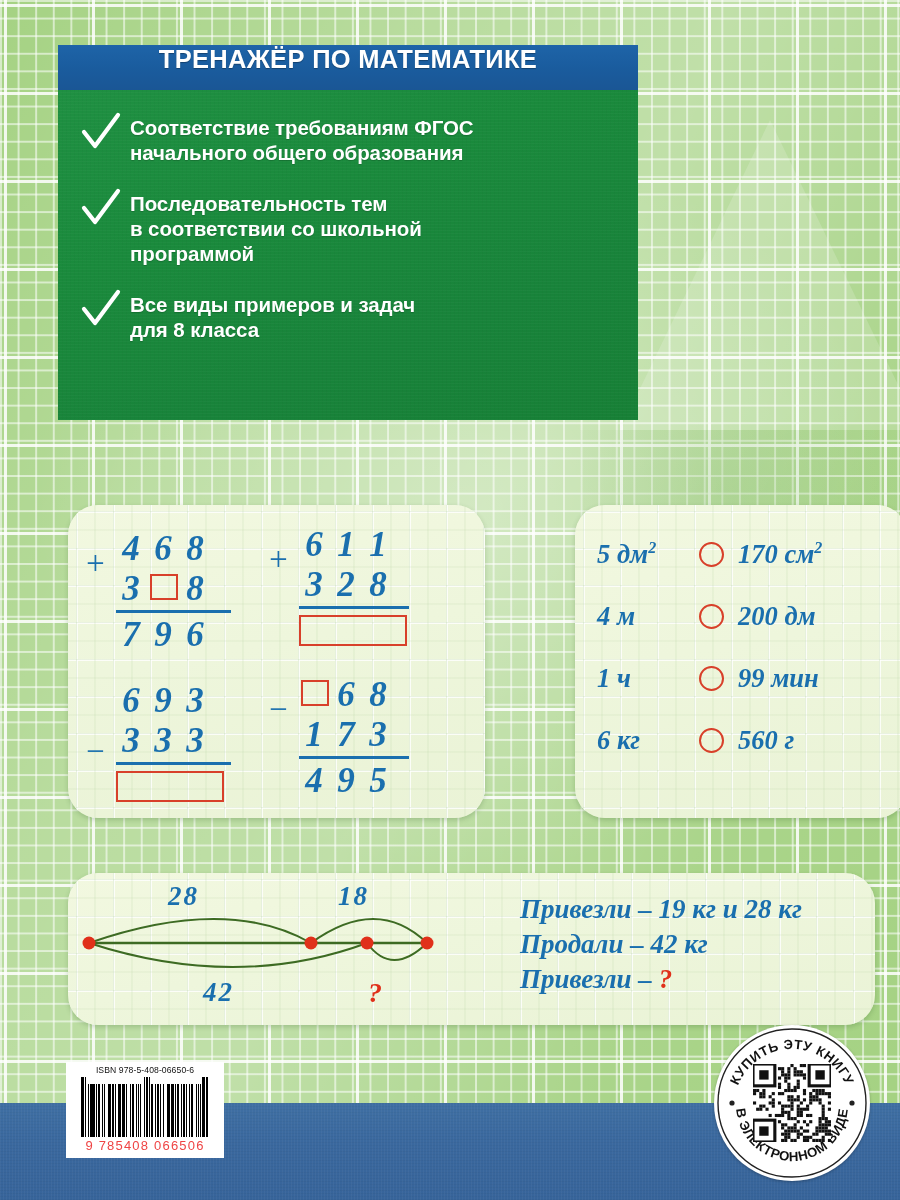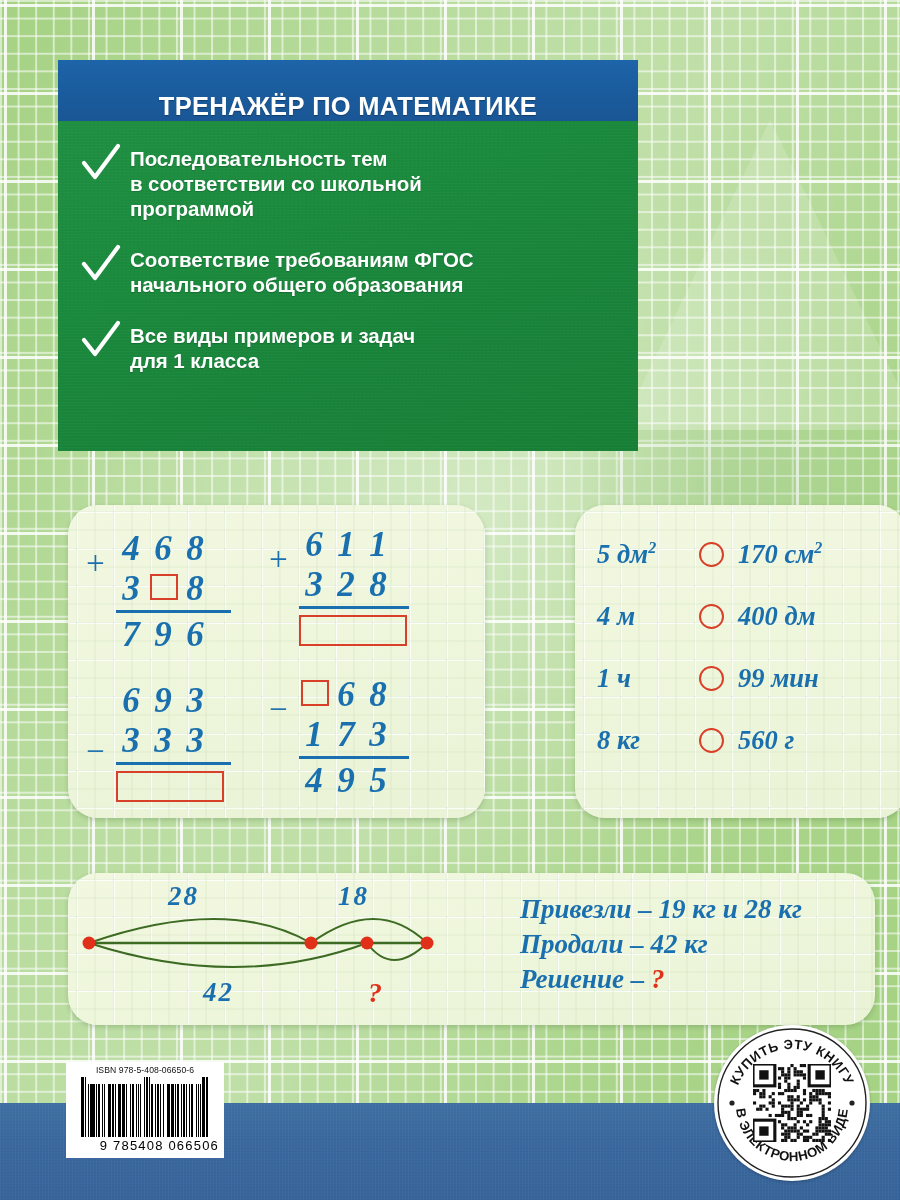--- a/index.html
+++ b/index.html
@@ -85,26 +85,25 @@
       repeating-linear-gradient(0deg, rgba(0,0,0,0.03) 0 1px, transparent 1px 3px);
   }
 
   
   .banner {
     position: absolute;
     left: 58px; top: 45px;
     width: 580px;
   }
   .banner-title-bar {
-    height: 61px;
+    height: 45px;
     background: linear-gradient(180deg, #1e64a8 0%, #1a5c9e 50%, #1a5695 100%);
     display: flex;
-    align-items: flex-end;
+    align-items: flex-start;
     justify-content: center;
-    margin-top: 15px;
   }
   .banner-title {
     color: #ffffff;
     font-size: 25.5px;
     font-weight: bold;
     letter-spacing: 0.3px;
     text-shadow: 0 1px 1px rgba(0,0,0,0.30);
     white-space: nowrap;
   }
   .banner-body {
@@ -322,22 +321,22 @@
     display: flex;
     align-items: flex-end;
     justify-content: center;
     gap: 0;
     padding: 0 4px;
   }
   .bar { background: #000; }
   .isbn-digits {
     font-family: "Liberation Sans", sans-serif;
     font-size: 13px;
-    color: #000000;
-    text-align: right;
+    color: #ef4444;
+    text-align: center;
     letter-spacing: 1.2px;
     margin-top: 1px;
     white-space: nowrap;
   }
 
   
   .qr-badge {
     position: absolute;
     left: 714px; top: 1025px;
     width: 156px; height: 156px;
@@ -369,50 +368,50 @@
   <div class="bg-grid"></div>
   <div class="bg-triangle"></div>
   <div class="bg-triangle2"></div>
   <div class="bg-light-wash"></div>
 
   <div class="banner">
     <div class="banner-title-bar">
       <div class="banner-title">ТРЕНАЖЁР ПО МАТЕМАТИКЕ</div>
     </div>
     <div class="banner-body">
+
+      <div class="feature">
+        <span class="check-icon">
+          <svg width="42" height="42" viewBox="0 0 42 42">
+            <path d="M4 20 L15 34 L38 3" fill="none" stroke="#ffffff" stroke-width="4.2" stroke-linecap="round" stroke-linejoin="round"></path>
+          </svg>
+        </span>
+        <div class="feature-text">Соответствие требованиям ФГОС
+начального общего образования</div>
+      </div>
 
       <div class="feature">
         <span class="check-icon">
           <svg width="42" height="42" viewBox="0 0 42 42">
             <path d="M4 20 L15 34 L38 3" fill="none" stroke="#ffffff" stroke-width="4.2" stroke-linecap="round" stroke-linejoin="round"></path>
           </svg>
         </span>
         <div class="feature-text">Последовательность тем
 в соответствии со школьной
 программой</div>
       </div>
 
       <div class="feature">
         <span class="check-icon">
           <svg width="42" height="42" viewBox="0 0 42 42">
             <path d="M4 20 L15 34 L38 3" fill="none" stroke="#ffffff" stroke-width="4.2" stroke-linecap="round" stroke-linejoin="round"></path>
           </svg>
         </span>
-        <div class="feature-text">Соответствие требованиям ФГОС
-начального общего образования</div>
-      </div>
-
-      <div class="feature">
-        <span class="check-icon">
-          <svg width="42" height="42" viewBox="0 0 42 42">
-            <path d="M4 20 L15 34 L38 3" fill="none" stroke="#ffffff" stroke-width="4.2" stroke-linecap="round" stroke-linejoin="round"></path>
-          </svg>
-        </span>
         <div class="feature-text">Все виды примеров и задач
-для 1 класса</div>
+для 8 класса</div>
       </div>
 
 
     </div>
   </div>
 
   <div class="card" id="card-columns">
     <div class="card-inner">
 
       <div class="colmath" style="left:22px; top:24px;">
@@ -503,31 +502,31 @@
 
       <div class="cmp-row">
         <span class="cmp-left"><span>5 дм</span><span class="cmp-sup">2</span></span>
         <span class="cmp-circle"></span>
         <span class="cmp-right"><span>170 см</span><span class="cmp-sup">2</span></span>
       </div>
 
       <div class="cmp-row">
         <span class="cmp-left"><span>4 м</span><span class="cmp-sup"></span></span>
         <span class="cmp-circle"></span>
-        <span class="cmp-right"><span>400 дм</span><span class="cmp-sup"></span></span>
+        <span class="cmp-right"><span>200 дм</span><span class="cmp-sup"></span></span>
       </div>
 
       <div class="cmp-row">
         <span class="cmp-left"><span>1 ч</span><span class="cmp-sup"></span></span>
         <span class="cmp-circle"></span>
         <span class="cmp-right"><span>99 мин</span><span class="cmp-sup"></span></span>
       </div>
 
       <div class="cmp-row">
-        <span class="cmp-left"><span>8 кг</span><span class="cmp-sup"></span></span>
+        <span class="cmp-left"><span>6 кг</span><span class="cmp-sup"></span></span>
         <span class="cmp-circle"></span>
         <span class="cmp-right"><span>560 г</span><span class="cmp-sup"></span></span>
       </div>
 
     </div>
   </div>
 
   <div class="card" id="card-problem">
     <div class="card-inner">
 
@@ -551,21 +550,21 @@
         </svg>
         <div class="diagram-label" style="left:100px; top:8px;">28</div>
         <div class="diagram-label" style="left:270px; top:8px;">18</div>
         <div class="diagram-label" style="left:135px; top:104px;">42</div>
         <div class="diagram-q" style="left:300px; top:104px;">?</div>
       </div>
 
       <div class="problem-text">
         <div><span>Привезли – 19 кг и 28 кг</span></div>
         <div><span>Продали – 42 кг</span></div>
-        <div><span>Решение – </span><span class="q-red">?</span></div>
+        <div><span>Привезли – </span><span class="q-red">?</span></div>
       </div>
 
     </div>
   </div>
 
   <div class="bottom-band"></div>
 
   <div class="isbn-block">
     <div class="isbn-text">ISBN 978-5-408-06650-6</div>
     <div class="barcode" id="barcode">

